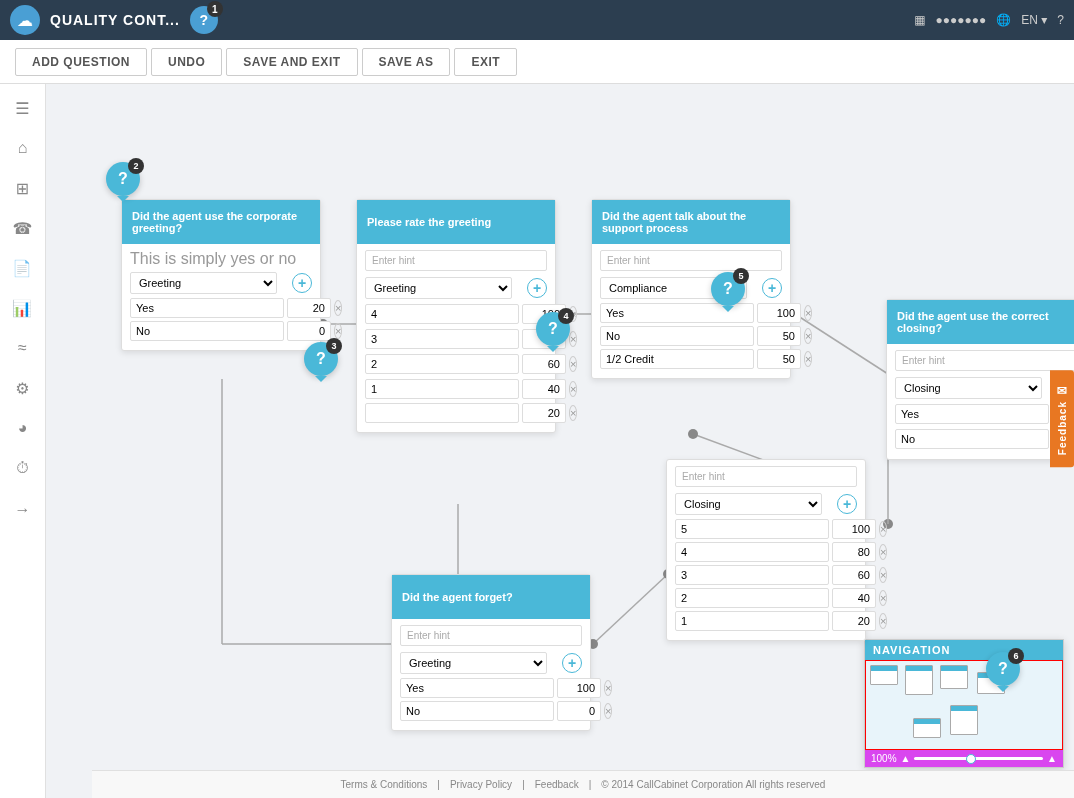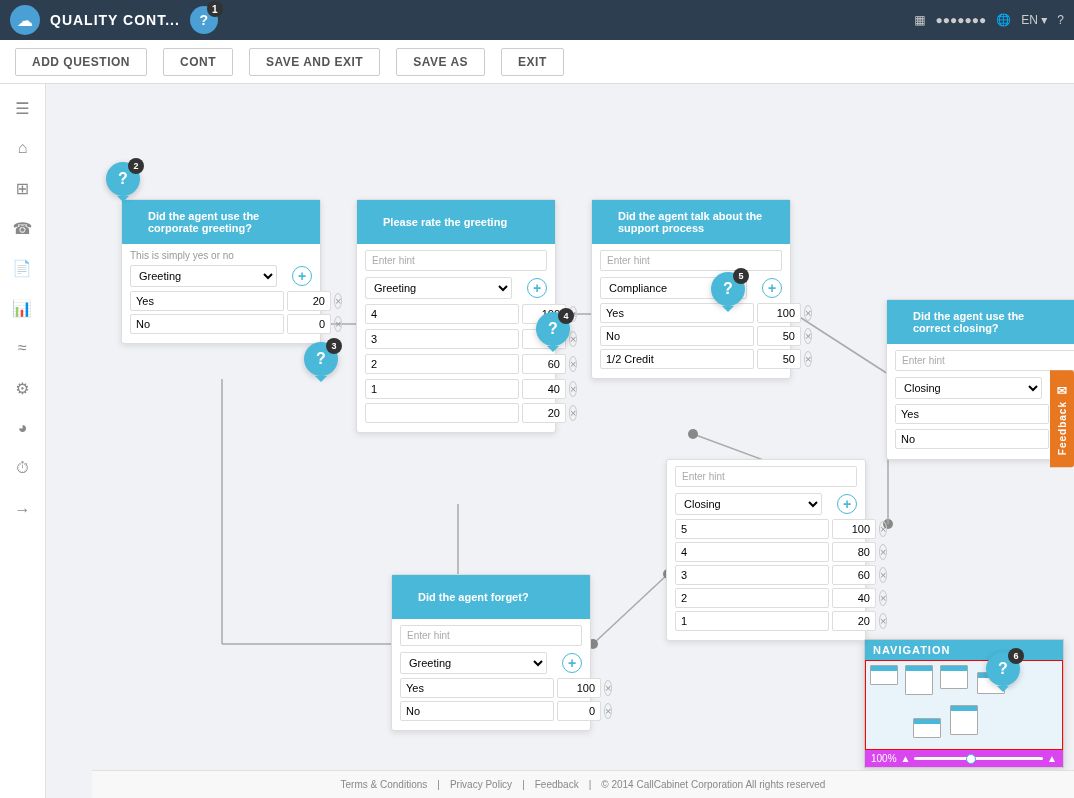--- a/index.html
+++ b/index.html
@@ -44,21 +44,21 @@
       color: #ccc; font-size: 12px;
     }
 
     
     .toolbar {
       background: white;
       height: 44px;
       display: flex;
       align-items: center;
       padding: 0 15px;
-      gap: 16px;
+      gap: 4px;
       border-bottom: 1px solid #ddd;
     }
     .toolbar-btn {
       border: 1px solid #ccc;
       background: white;
       padding: 6px 16px;
       font-size: 12px;
       font-weight: bold;
       color: #555;
       cursor: pointer;
@@ -103,21 +103,21 @@
       position: absolute;
       background: white;
       border: 1px solid #ddd;
       border-radius: 3px;
       width: 200px;
       box-shadow: 0 2px 6px rgba(0,0,0,0.1);
     }
     .q-card-header {
       background: #4ab8d8;
       color: white;
-      padding: 8px 26px;
+      padding: 8px 10px;
       font-size: 11px;
       font-weight: bold;
       min-height: 44px;
       display: flex;
       align-items: center;
     }
     .q-card-body {
       padding: 6px 8px;
     }
     .q-hint {
@@ -180,21 +180,21 @@
       display: flex; align-items: center; justify-content: center;
       cursor: pointer; color: #999; font-size: 11px;
     }
     .q-opt-orange {
       width: 8px; height: 22px;
       background: #e87722;
       border-radius: 2px;
       margin-left: 2px;
     }
     .static-text {
-      font-size: 10px; color: #999; margin-bottom: 4px;
+      font-size: 16px; color: #999; margin-bottom: 4px;
     }
 
     
     .help-bubble {
       position: absolute;
       width: 34px; height: 34px;
       background: #4ab8d8;
       border-radius: 50%;
       display: flex; align-items: center; justify-content: center;
       color: white; font-size: 16px; font-weight: bold;
@@ -326,21 +326,21 @@
     <span>▦</span>
     <span>●●●●●●●</span>
     <span>🌐</span>
     <span>EN ▾</span>
     <span>?</span>
   </div>
 </div>
 
 <div class="toolbar">
   <button class="toolbar-btn">ADD QUESTION</button>
-  <button class="toolbar-btn">CONT</button>
+  <button class="toolbar-btn">UNDO</button>
   <button class="toolbar-btn">SAVE AND EXIT</button>
   <button class="toolbar-btn">SAVE AS</button>
   <button class="toolbar-btn">EXIT</button>
 </div>
 
 <div class="main-layout">
 
   <div class="sidebar">
     <div class="sidebar-icon">☰</div>
     <div class="sidebar-icon">⌂</div>

